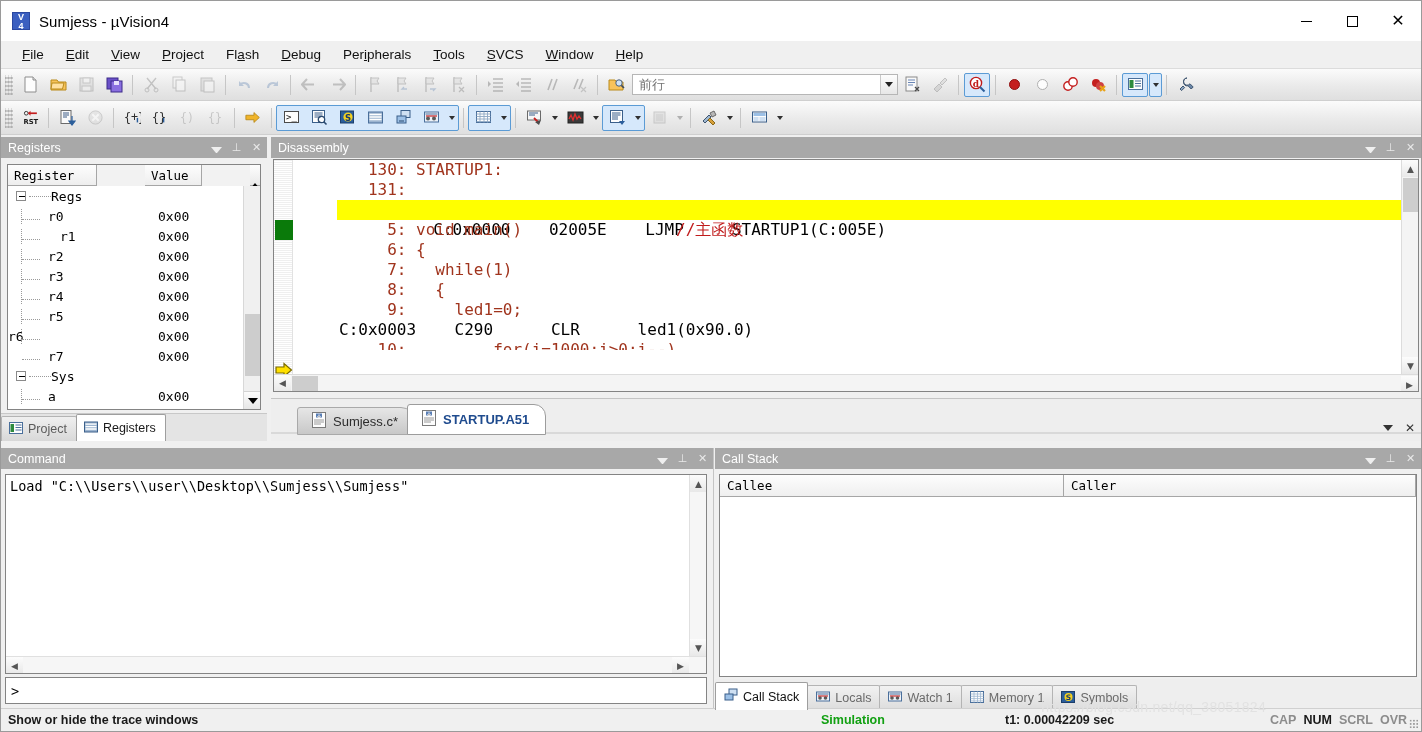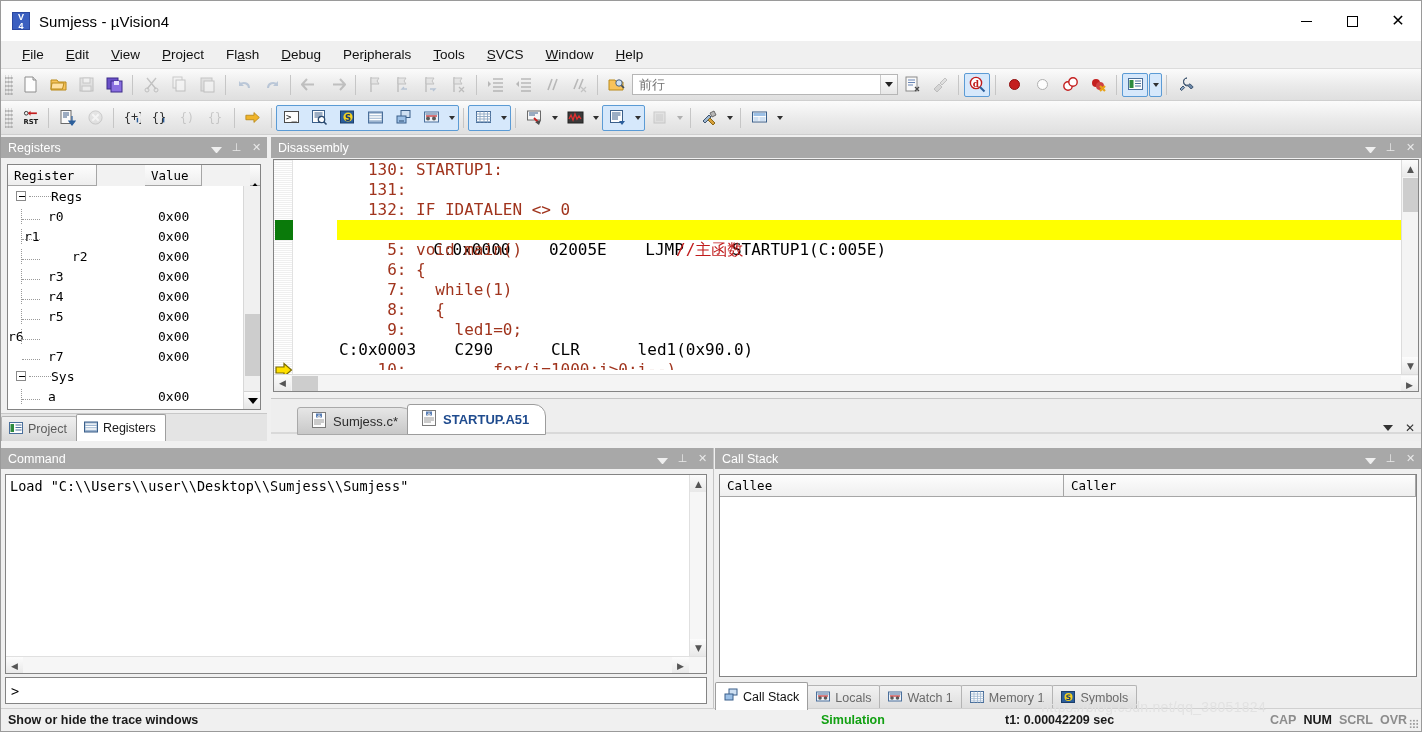--- a/index.html
+++ b/index.html
@@ -803,29 +803,29 @@
               <span class="childline"></span>
               <span class="child-dash"></span>
               <span style="padding-left:40px">r0</span>
             </div>
             <div class="reg-val">0x00</div>
           </div>
         <div class="reg-row">
             <div class="reg-name">
               <span class="childline"></span>
               <span class="child-dash"></span>
-              <span style="padding-left:16px">r1</span>
+              <span style="padding-left:52px">r1</span>
             </div>
             <div class="reg-val">0x00</div>
           </div>
         <div class="reg-row">
             <div class="reg-name">
               <span class="childline"></span>
               <span class="child-dash"></span>
-              <span style="padding-left:64px">r2</span>
+              <span style="padding-left:40px">r2</span>
             </div>
             <div class="reg-val">0x00</div>
           </div>
         <div class="reg-row">
             <div class="reg-name">
               <span class="childline"></span>
               <span class="child-dash"></span>
               <span style="padding-left:40px">r3</span>
             </div>
             <div class="reg-val">0x00</div>
@@ -923,21 +923,20 @@
         <div class="cap-btn dd"></div>
         <div class="cap-btn">⊥</div>
         <div class="cap-btn">✕</div>
       </div>
     </div>
     <div class="dis-body">
       <div class="dis-gutter"></div>
       <div class="dis-lines">
         <div class="dline src">   130: STARTUP1:</div>
         <div class="dline src">   131:</div>
-        <div class="dline src">   132: IF IDATALEN &lt;&gt; 0</div>
         <div class="dline asm hl" style="margin-left:-21px;padding-left:21px;width:1127px">
           <span>C:0x0000    02005E    LJMP     STARTUP1(C:005E)</span>
         </div>
         <div class="dline src"><span>     5: void main()</span><span class="cmt" style="margin-left:154px">//主函数</span></div>
         <div class="dline src">     6: {</div>
         <div class="dline src">     7:   while(1)</div>
         <div class="dline src">     8:   {</div>
         <div class="dline src">     9:     led1=0;</div>
         <div class="dline asm">C:0x0003    C290      CLR      led1(0x90.0)</div>
         <div class="dline src" style="height:10px;overflow:hidden">    10:         for(i=1000;i&gt;0;i--)</div>

